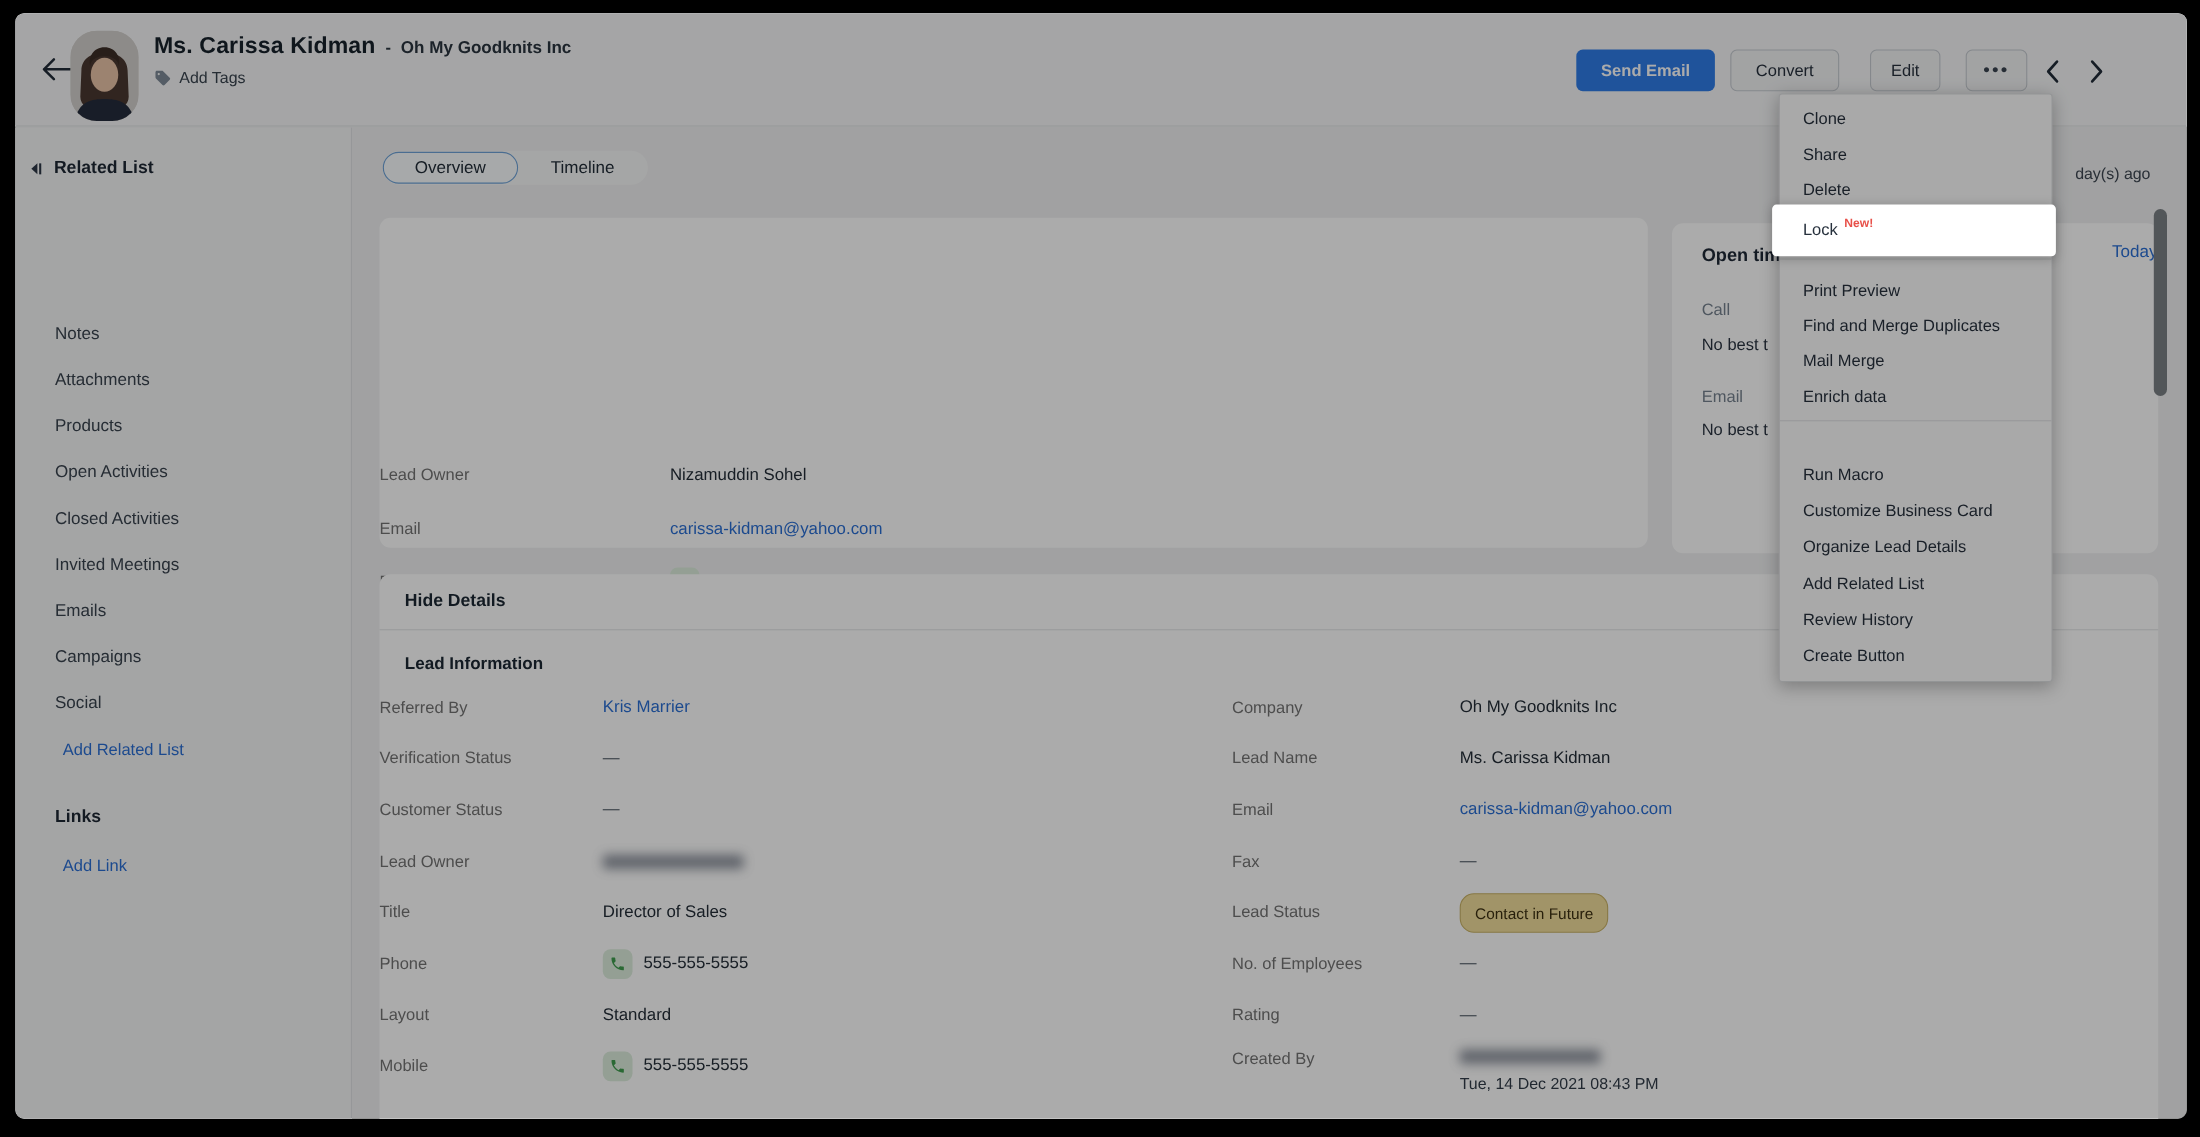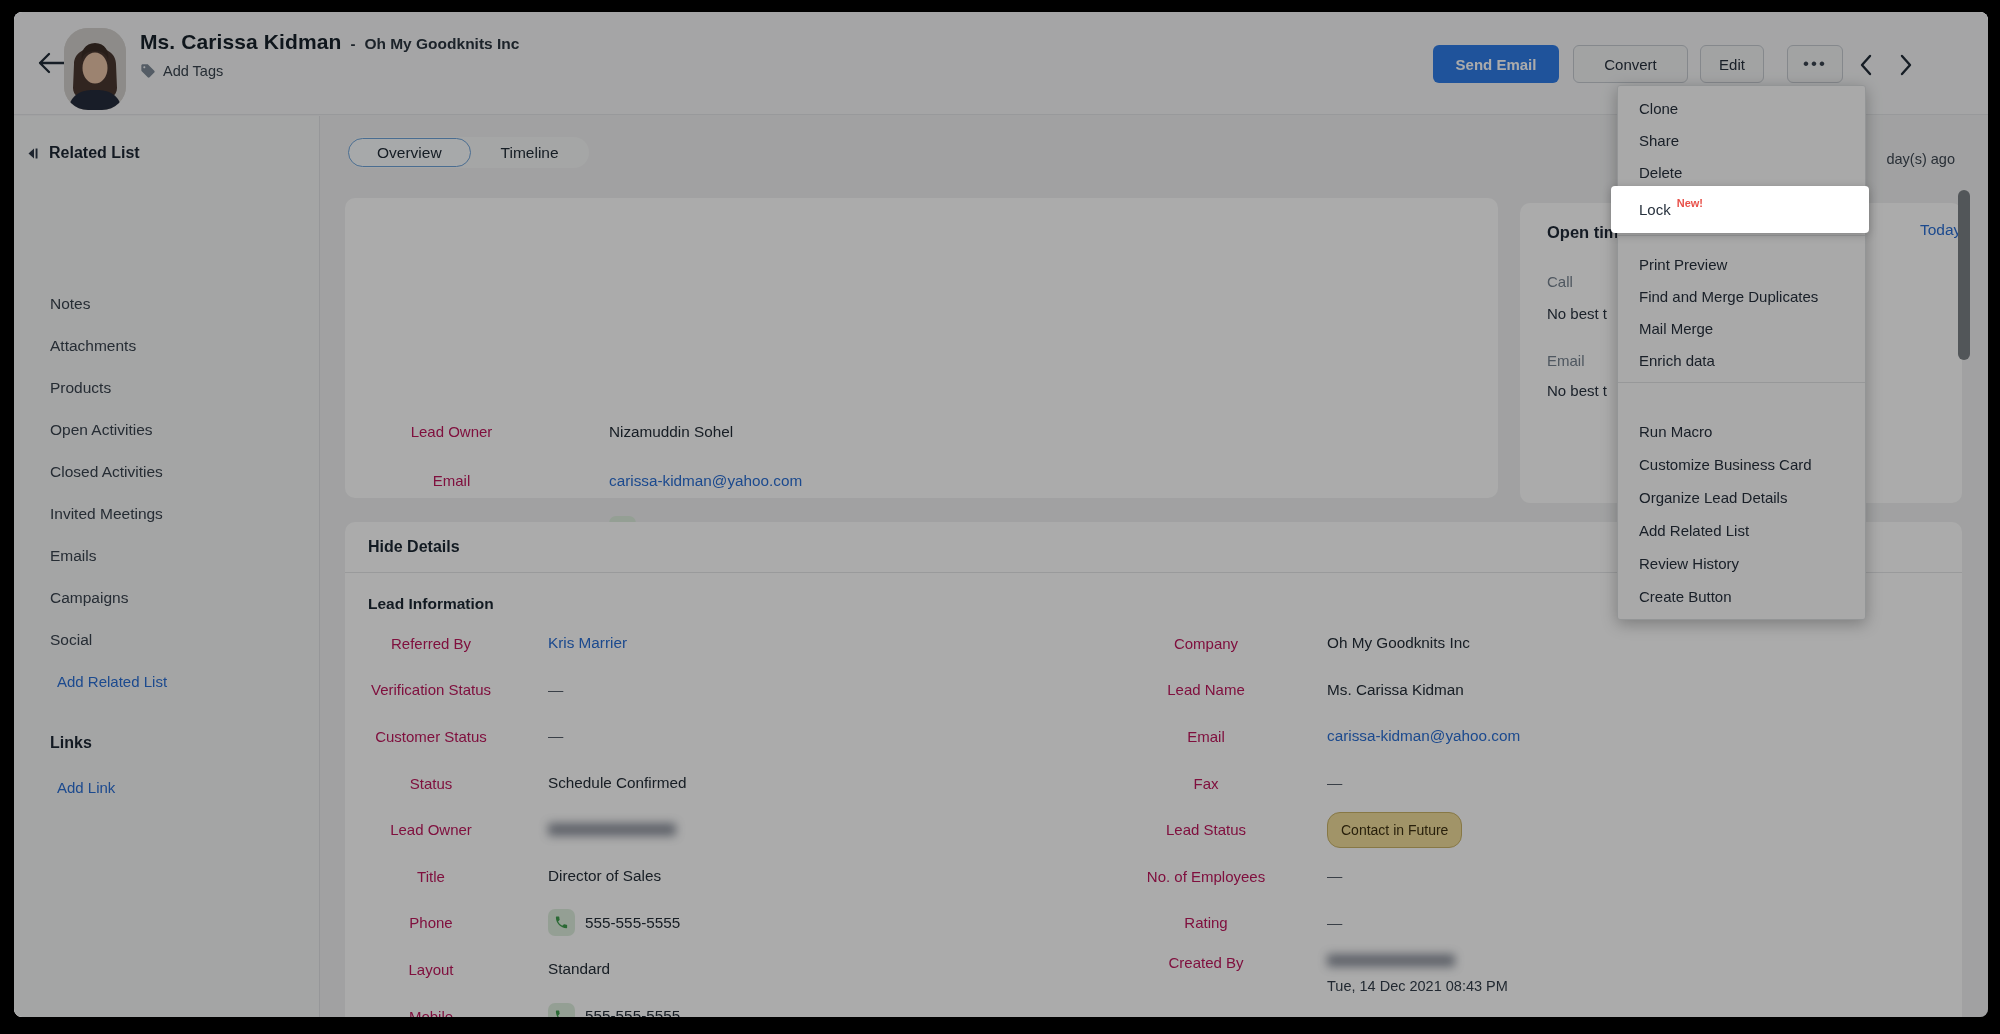--- a/index.html
+++ b/index.html
@@ -15,21 +15,21 @@
   .lead-title { font-size:21px; font-weight:700; color:#17212b; letter-spacing:.1px; }
   .title-sep { font-size:15px; color:#2b353f; font-weight:700; }
   .company-name { font-size:15.5px; font-weight:600; color:#2b353f; }
   .addtags-row { display:flex; align-items:center; gap:7px; margin-top:9px; }
   .addtags-label { font-size:14.5px; color:#39434e; cursor:pointer; }
 
   .btn { position:absolute; top:33px; height:38px; border-radius:6px; font-size:15px; display:flex; align-items:center; justify-content:center; cursor:pointer; }
   .btn-primary { background:var(--c-accent,#2f7ce8); color:#fff; font-weight:600; }
   .btn-gray { background:#f2f3f4; border:1px solid #c6cbd1; color:#27313d; }
   .btn-send { left:1419px; width:126px; }
-  .btn-convert { left:1559px; width:115px; }
+  .btn-convert { left:1559px; width:99px; }
   .btn-edit { left:1686px; width:64px; }
   .btn-more { left:1773px; width:56px; font-size:17px; letter-spacing:2px; color:#3a444f; }
   .nav-chev { position:absolute; top:42px; width:20px; height:22px; cursor:pointer; }
   .chev-left { left:1845px; } .chev-right { left:1885px; }
 
   
   .sidebar { position:absolute; left:0; top:104px; width:306px; bottom:0; background:#f5f6f7; border-right:1px solid #e0e2e4; }
   .sb-head { position:absolute; left:12px; display:flex; align-items:center; gap:10px; }
   .sb-head-title { font-size:16px; font-weight:700; color:#1d2733; }
   .sb-items { position:absolute; left:36px; top:167px; }
@@ -42,21 +42,21 @@
   .tab { font-size:15.5px; color:#222d38; padding:0 30px; height:31px; display:flex; align-items:center; cursor:pointer; }
   .tab.active { background:#fafcfe; border:1px solid #6fa3d8; border-radius:15px; height:29px; padding:0 28px; }
 
   .card { position:absolute; background:#fff; border-radius:10px; }
   .card-summary { left:331px; top:186px; width:1153px; height:300px; }
   .card-best { left:1506px; top:191px; width:442px; height:300px; }
   .card-details { left:331px; top:510px; width:1617px; height:520px; }
 
   .fields { position:absolute; }
   .frow { display:flex; align-items:center; }
-  .flabel { font-size:15px; color:#be185d; text-align:center; flex:none; }
+  .flabel { font-size:15px; color:#737373; text-align:left; flex:none; }
   .fvalue { display:flex; align-items:center; gap:10px; }
   .val { font-size:15.3px; color:#242e38; }
   .val.link { color:var(--c-link,#2b6fd4); cursor:pointer; }
   .val.dash { color:#555f6a; }
   .badge { font-size:14px; color:var(--c-badge_text,#3d3112); background:var(--c-badge_bg,#f1dd9b); border:1px solid var(--c-badge_border,#c9b367); border-radius:13px; height:36px; display:flex; align-items:center; padding:0 13px; }
   .phone-ico { width:27px; height:27px; border-radius:7px; background:var(--c-phone_bg,#ddeedd); display:flex; align-items:center; justify-content:center; cursor:pointer; }
   .redact { width:128px; height:13px; background:#6b7280; border-radius:3px; filter:blur(5px); opacity:.75; }
   .fdate { font-size:14.5px; color:#323d49; margin-top:11px; }
 
   .summary-fields { left:0; top:209px; }
@@ -254,26 +254,20 @@
             <span class="val dash">—</span>
           </div>
         </div>
         <div class="frow">
           <div class="flabel">Customer Status</div>
           <div class="fvalue">
             <span class="val dash">—</span>
           </div>
         </div>
         <div class="frow">
-          <div class="flabel">Status</div>
-          <div class="fvalue">
-            <span class="val">Schedule Confirmed</span>
-          </div>
-        </div>
-        <div class="frow">
           <div class="flabel">Lead Owner</div>
           <div class="fvalue">
             <div>
               <div class="redact"></div>
             </div>
           </div>
         </div>
         <div class="frow">
           <div class="flabel">Title</div>
           <div class="fvalue">

